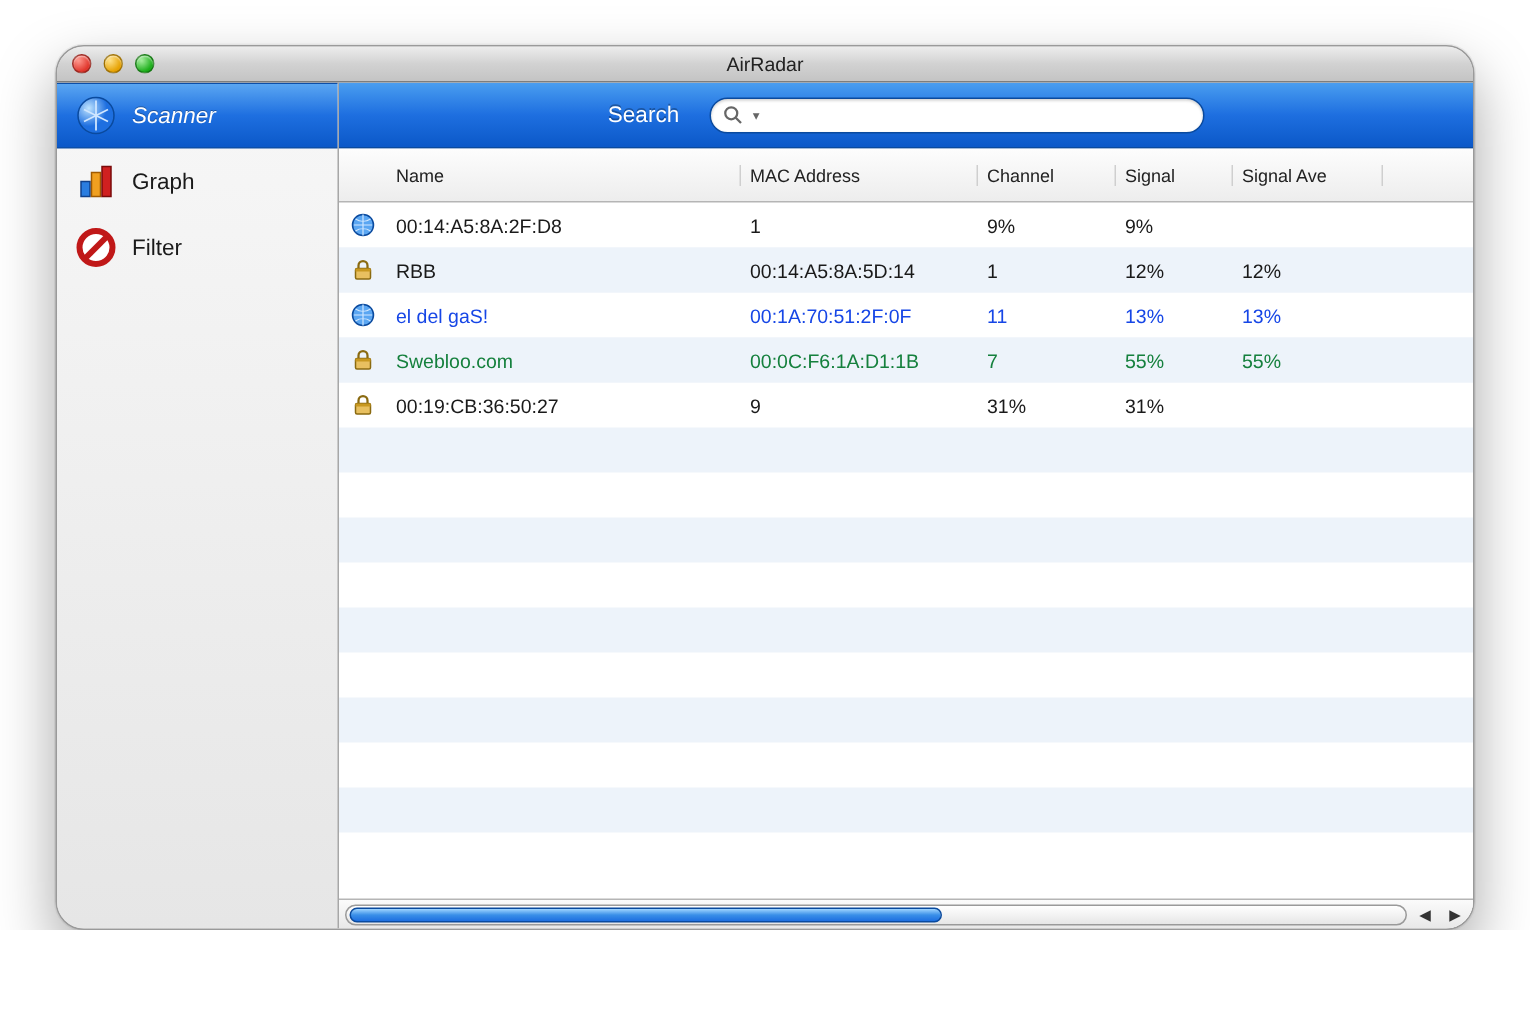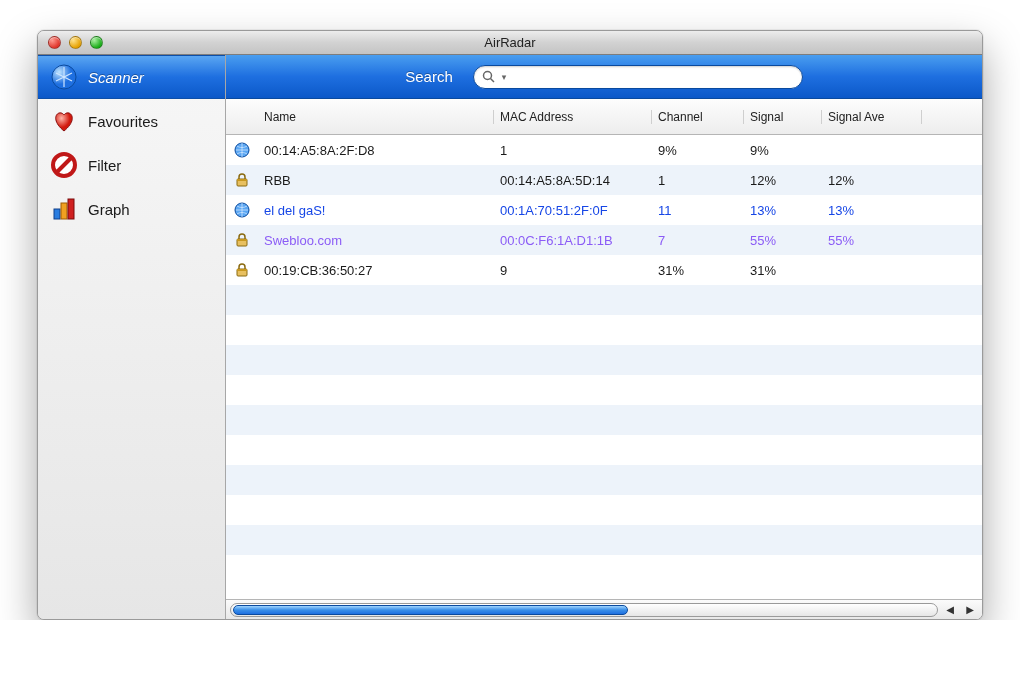--- a/index.html
+++ b/index.html
@@ -1,19 +1,19 @@
 <!DOCTYPE html>
 <html><head>
 <meta charset="utf-8">
 <style>
   * { box-sizing: border-box; margin: 0; padding: 0; font-family: "Lucida Grande", "Helvetica Neue", sans-serif; }
   body { background: #fff; display: flex; align-items: flex-start; justify-content: center; }
   .window {
     width: 946px; height: 590px; margin: 30px auto 0 auto;
-    border: 1px solid #9a9a9a; border-radius: 7px; overflow: hidden;
+    border: 1px solid #9a9a9a; border-radius: 19px; overflow: hidden;
     box-shadow: 0 18px 40px rgba(0,0,0,.35), 0 0 0 1px rgba(0,0,0,.05);
     display: flex; flex-direction: column; background: #eaeaea;
   }
   .titlebar {
     height: 24px; display: flex; align-items: center; position: relative;
     background: linear-gradient(#ededed,#d2d2d2 50%,#c4c4c4);
     border-bottom: 1px solid #7d7d7d;
     font-size: 13px; color: #222;
   }
   .traffic { display: flex; gap: 8px; margin-left: 10px; }
@@ -65,21 +65,21 @@
   .rows { flex:1; overflow:hidden; position:relative; }
   .stripes { position:absolute; inset:0; }
   .stripe { height: 30px; }
   .stripe:nth-child(even){ background:#edf3fa; }
   .data-rows { position:relative; z-index:1; }
   .row { height: 30px; font-size: 13px; color:#1a1a1a; }
   .row:nth-child(even){ background:#edf3fa; }
   .row .td { padding: 0 6px; white-space: nowrap; overflow:hidden; }
   .row .td.icon { display:flex; align-items:center; justify-content:center; }
   .row.blue { color:#1646e6; }
-  .row.purple { color:#8b5cf6; }
+  .row.purple { color:#15803d; }
   .iconbox { width:18px; height:18px; display:flex; align-items:center; justify-content:center; }
   .hscroll {
     height: 20px; border-top: 1px solid #b5b5b5;
     display:flex; align-items:center; background: linear-gradient(#fbfbfb,#e8e8e8);
     padding: 0 4px; gap:4px;
   }
   .scrolltrack {
     flex:1; height:14px; border:1px solid #9a9a9a; border-radius: 8px;
     background: linear-gradient(#fff,#e6e6e6); position:relative; overflow:hidden;
   }
@@ -124,54 +124,40 @@
                   <stop offset="0%" stop-color="#bfe4ff"></stop>
                   <stop offset="100%" stop-color="#1e6fe0"></stop>
                 </radialGradient>
               </defs>
             <path d="M6 10 L22 18 M6 18 L22 10 M14 4 L14 24" stroke="#cfe6ff" stroke-width="1.2" fill="none"></path>
           </svg>
         </span>
         <span>Scanner</span>
       </div>
 
-      <div class="side-item">
-        <span class="side-icon">
-          <svg viewBox="0 0 28 28" width="28" height="28">
-            <path d="M14 24 C4 16 4 8 9 6 C12 5 14 8 14 8 C14 8 16 5 19 6 C24 8 24 16 14 24Z" fill="url(#h1)" stroke="#8a0e0e"></path>
-            <defs>
-                <radialGradient id="h1" cx="35%" cy="30%">
-                  <stop offset="0%" stop-color="#ffb4a8"></stop>
-                  <stop offset="100%" stop-color="#d21a0e"></stop>
-                </radialGradient>
-              </defs>
-          </svg>
-        </span>
-        <span>Favourites</span>
-      </div>
-
-      <div class="side-item">
-        <span class="side-icon">
-          <svg viewBox="0 0 28 28" width="28" height="28">
-            <circle cx="14" cy="14" r="11" fill="#fff" stroke="#c01818" stroke-width="4"></circle>
-            <line x1="7" y1="21" x2="21" y2="7" stroke="#c01818" stroke-width="4"></line>
-          </svg>
-        </span>
-        <span>Filter</span>
-      </div>
 
       <div class="side-item">
         <span class="side-icon">
           <svg viewBox="0 0 28 28" width="28" height="28">
             <rect x="4" y="14" width="6" height="10" fill="#2a7de0" stroke="#10408a"></rect>
             <rect x="11" y="8" width="6" height="16" fill="#f0a020" stroke="#a05a00"></rect>
             <rect x="18" y="4" width="6" height="20" fill="#d02020" stroke="#7a0a0a"></rect>
           </svg>
         </span>
         <span>Graph</span>
+      </div>
+
+      <div class="side-item">
+        <span class="side-icon">
+          <svg viewBox="0 0 28 28" width="28" height="28">
+            <circle cx="14" cy="14" r="11" fill="#fff" stroke="#c01818" stroke-width="4"></circle>
+            <line x1="7" y1="21" x2="21" y2="7" stroke="#c01818" stroke-width="4"></line>
+          </svg>
+        </span>
+        <span>Filter</span>
       </div>
 
     </div>
 
     <div class="main">
       <div class="searchbar">
         <span class="search-label">Search</span>
         <div class="search-field">
           <svg class="mag" viewBox="0 0 14 14">
             <circle cx="5.5" cy="5.5" r="4" fill="none" stroke="#666" stroke-width="1.5"></circle>

